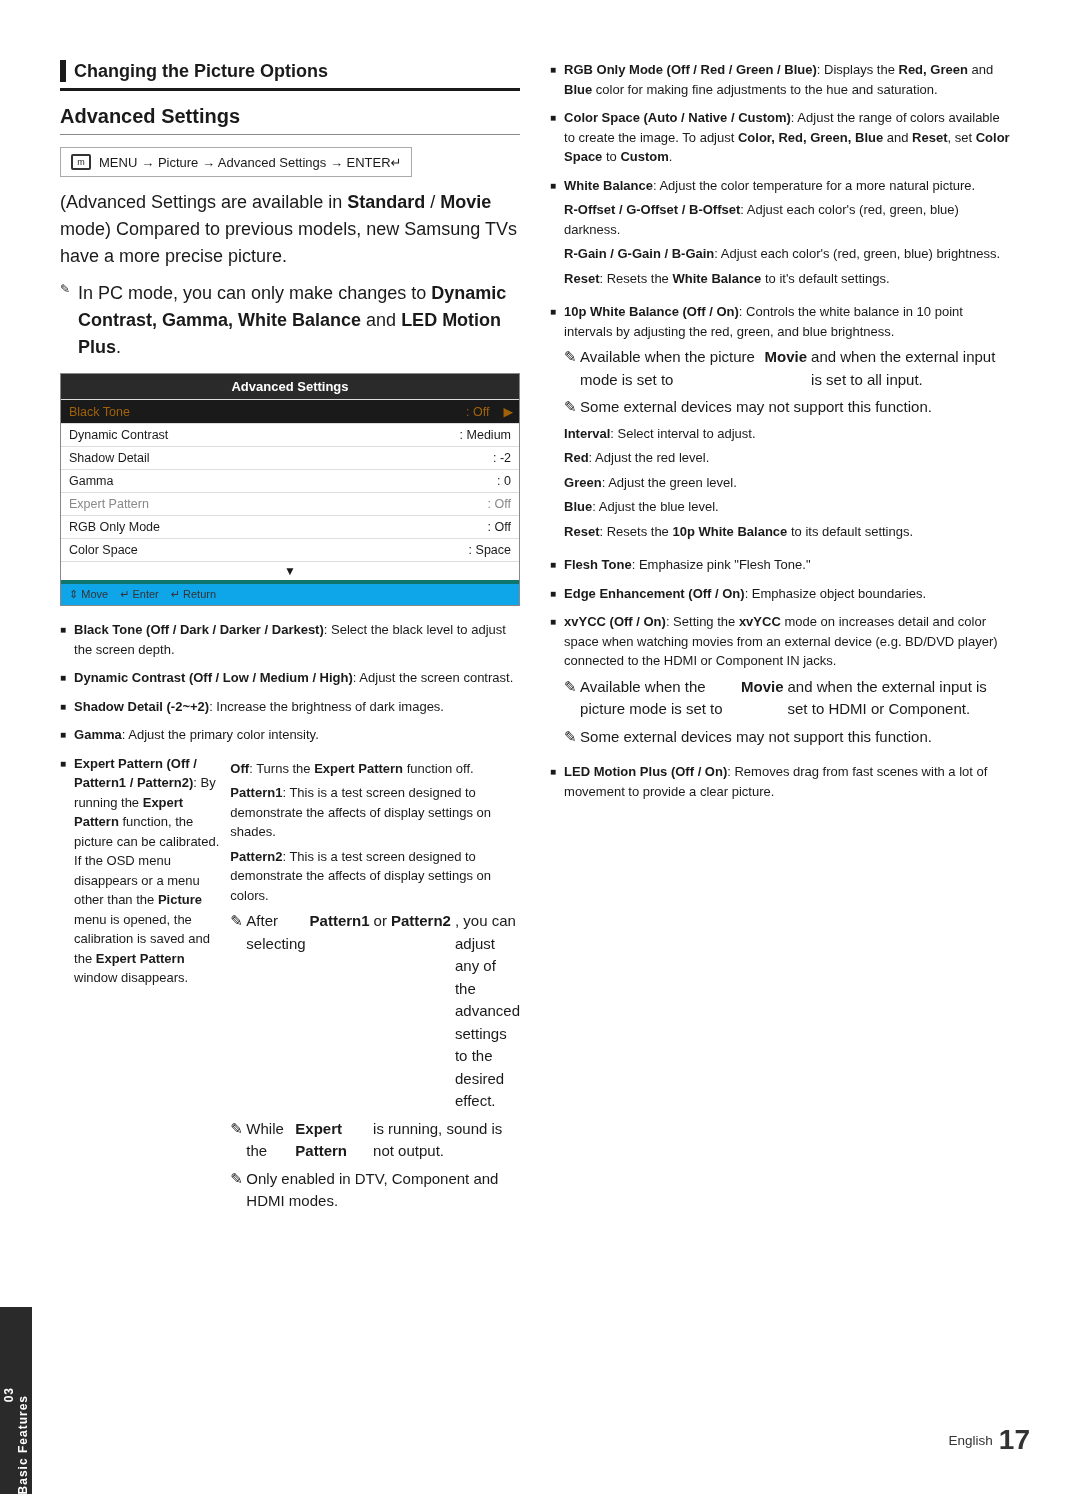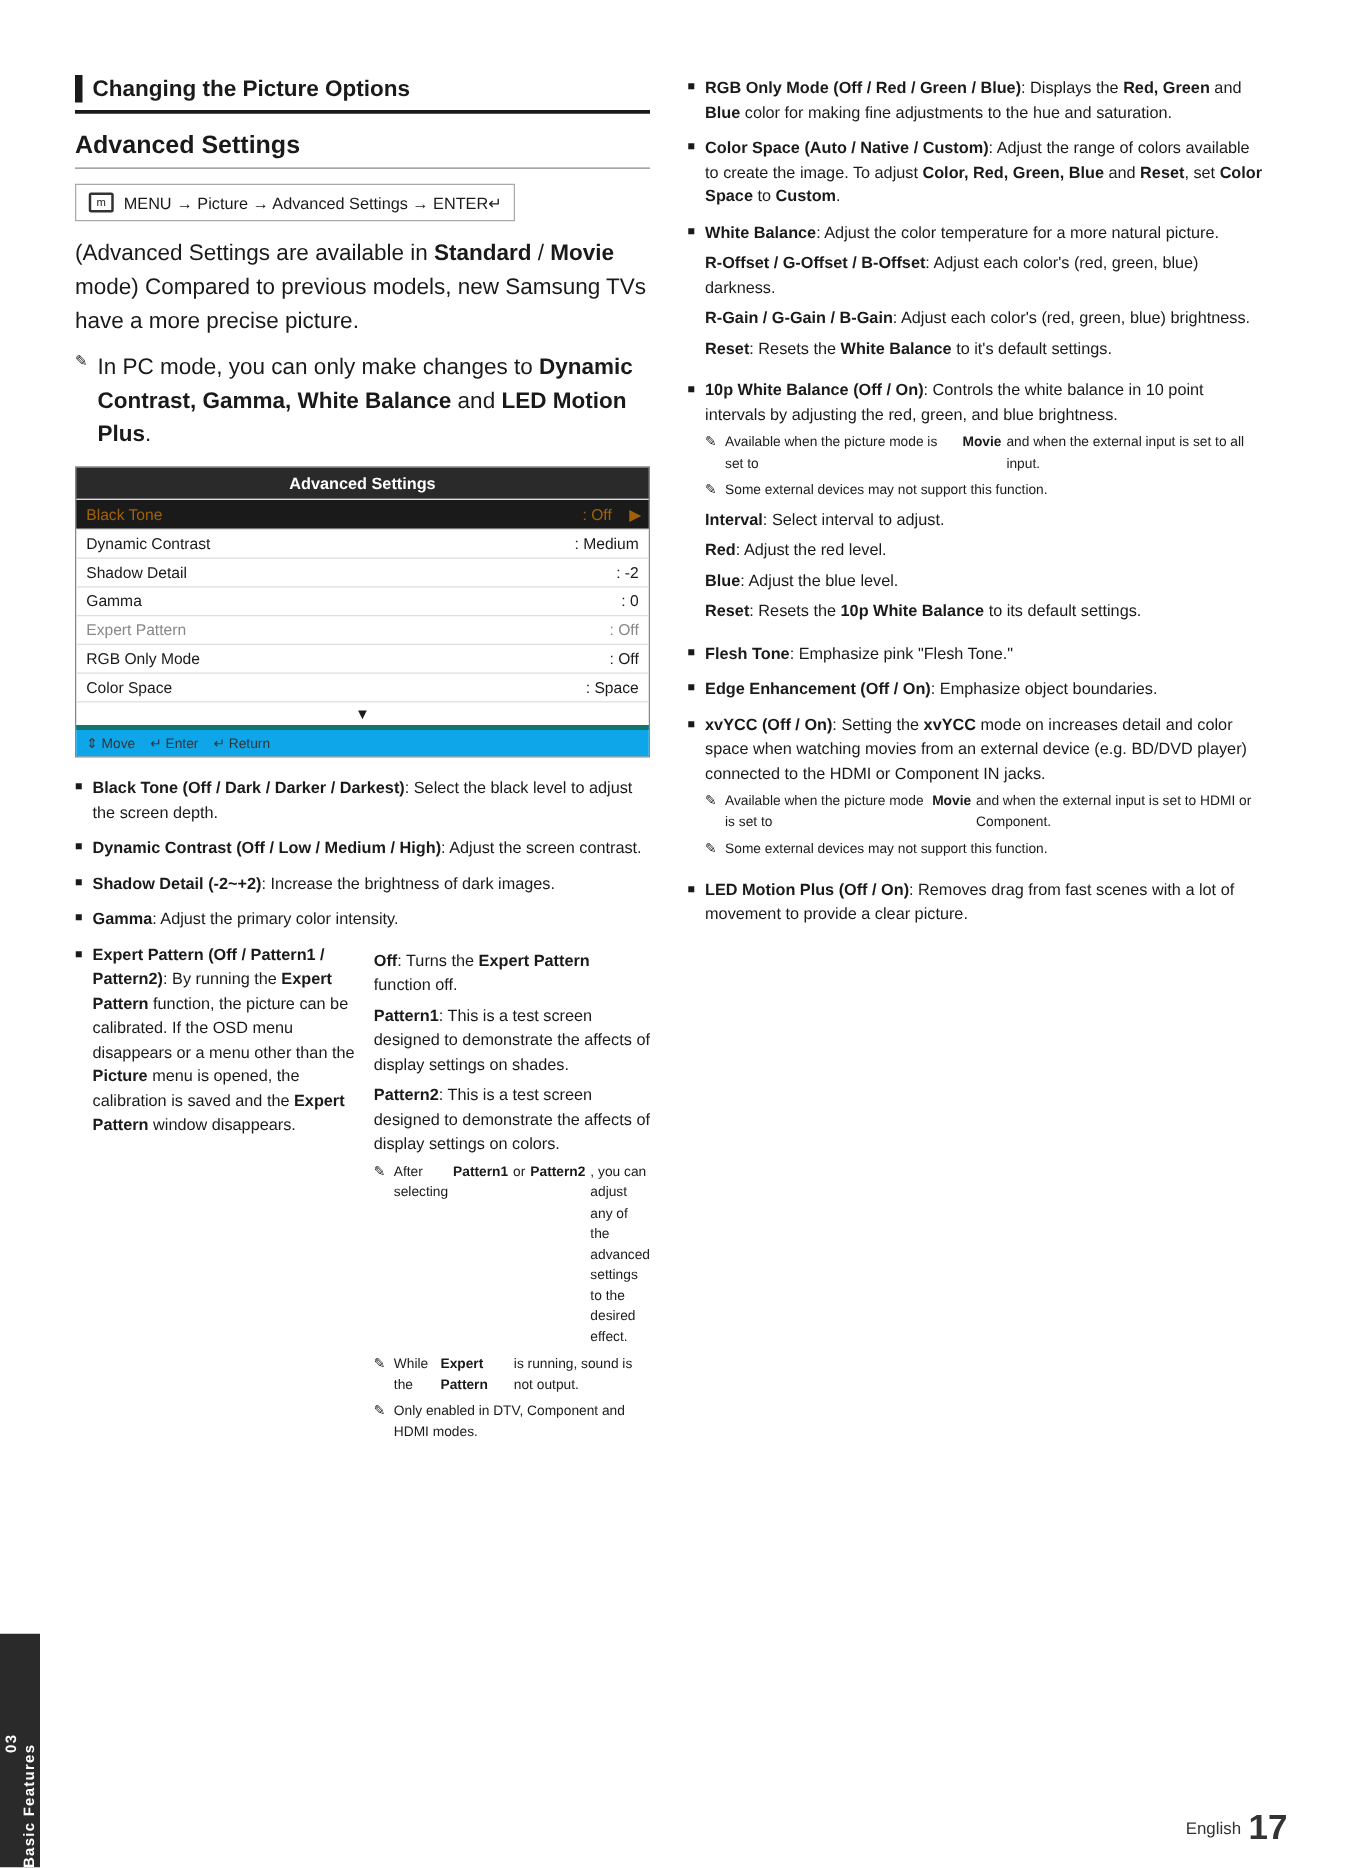--- a/index.html
+++ b/index.html
@@ -203,40 +203,40 @@
       content: "■";
       font-size: 10px;
       margin-top: 2px;
       flex-shrink: 0;
     }
 
     .note-item {
       display: flex;
       align-items: flex-start;
       gap: 4px;
-      font-size: 11px;
+      font-size: 15px;
       line-height: 1.5;
       margin-bottom: 5px;
       margin-left: 0;
       padding-left: 16px;
       position: relative;
     }
 
     .note-item::before {
       content: "✎";
       position: absolute;
       left: 0;
       top: 0;
     }
 
     b { font-weight: bold; }
 
     .footer {
       position: absolute;
-      bottom: 16px;
+      bottom: 38px;
       right: 50px;
       font-size: 13.5px;
       color: #333;
       display: flex;
       align-items: center;
       gap: 6px;
     }
 
     .footer-number {
       font-size: 28px;
@@ -379,20 +379,21 @@
         <li>
           <div>
             <div><b>10p White Balance (Off / On)</b>: Controls the white balance in 10 point intervals by adjusting the red, green, and blue brightness.</div>
             <div style="margin-top:5px;">
               <div class="note-item">Available when the picture mode is set to <b>Movie</b> and when the external input is set to all input.</div>
               <div class="note-item">Some external devices may not support this function.</div>
             </div>
             <div style="margin-top:4px;">
               <div class="sub-text"><b>Interval</b>: Select interval to adjust.</div>
               <div class="sub-text"><b>Red</b>: Adjust the red level.</div>
+              <div class="sub-text"><b>Green</b>: Adjust the green level.</div>
               <div class="sub-text"><b>Blue</b>: Adjust the blue level.</div>
               <div class="sub-text"><b>Reset</b>: Resets the <b>10p White Balance</b> to its default settings.</div>
             </div>
           </div>
         </li>
         <li>
           <span><b>Flesh Tone</b>: Emphasize pink "Flesh Tone."</span>
         </li>
         <li>
           <span><b>Edge Enhancement (Off / On)</b>: Emphasize object boundaries.</span>

